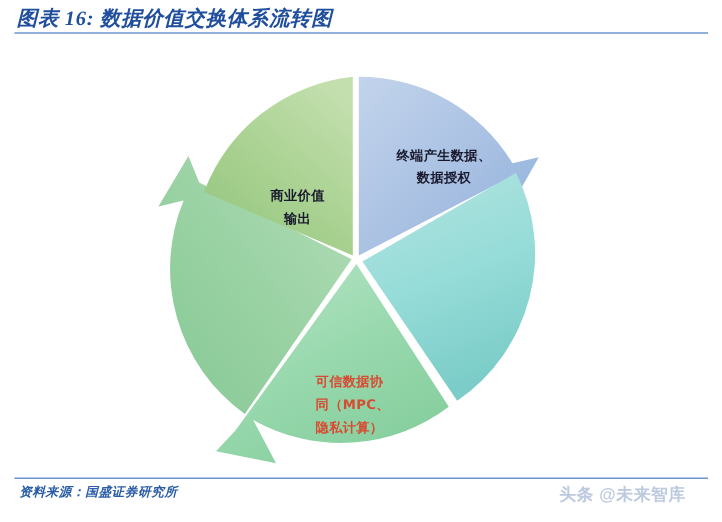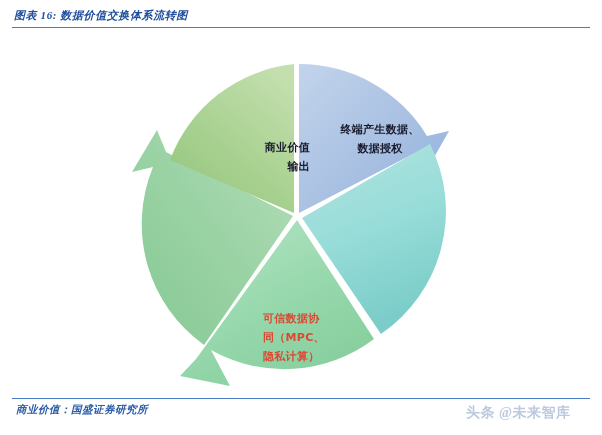--- a/index.html
+++ b/index.html
@@ -17,21 +17,21 @@
 
   
   .figure-header {
     position: absolute;
     left: 14px;
     top: 8px;
     width: 574px;
   }
   .figure-title {
     font-family: "Liberation Serif", "DejaVu Serif", serif;
-    font-size: 11px;
+    font-size: 17px;
     font-weight: bold;
     font-style: italic;
     color: #1f4e9c;
     letter-spacing: 0.6px;
     white-space: nowrap;
     line-height: 15px;
   }
   .header-rule {
     position: absolute;
     left: 12px;
@@ -59,21 +59,21 @@
     font-style: italic;
     font-weight: bold;
     color: #2a5ca8;
     letter-spacing: 0.5px;
     white-space: nowrap;
   }
   .watermark {
     position: absolute;
     left: 466px;
     top: 404px;
-    font-family: Liberation Serif, serif;
+    font-family: Liberation Sans, sans-serif;
     font-size: 14px;
     font-weight: bold;
     color: #b9c7dd;
     letter-spacing: 0.5px;
     white-space: nowrap;
     opacity: 0.95;
   }
 
   
   .diagram-wrap {
@@ -97,25 +97,25 @@
     font-size: 11px;
     font-weight: bold;
     line-height: 19px;
     white-space: pre-line;
     letter-spacing: 0.3px;
     pointer-events: none;
   }
   .label-dark { color: #1a1a2e; }
   .label-red  { color: #d94a32; }
 
-  .lbl-terminal  { left: 316px; top: 88px;  width: 128px; }
+  .lbl-terminal  { left: 306px; top: 88px;  width: 128px; }
   .lbl-ai        { left: 346px; top: 192px; width: 116px; }
   .lbl-mpc       { left: 244px; top: 277px; width: 112px; text-align: left; margin-left: 19px; }
   .lbl-exchange  { left: 140px; top: 200px; width: 134px; }
-  .lbl-business  { left: 186px; top: 106px; width: 124px; text-align: right; }
+  .lbl-business  { left: 186px; top: 122px; width: 124px; }
 </style>
 </head>
 <body>
 
 <div class="figure-header">
   <div class="figure-title">图表 16: 数据价值交换体系流转图</div>
 </div>
 <div class="header-rule"></div>
 
 <div class="diagram-wrap">
@@ -203,14 +203,14 @@
 同（MPC、
 隐私计算）</div>
 
 
   <div class="seg-label label-dark lbl-business">商业价值
 输出</div>
 
 </div>
 
 <div class="footer-rule"></div>
-<div class="figure-source">商业价值：国盛证券研究所</div>
+<div class="figure-source">资料来源：国盛证券研究所</div>
 <div class="watermark">头条 @未来智库</div>
 
 </body></html>

